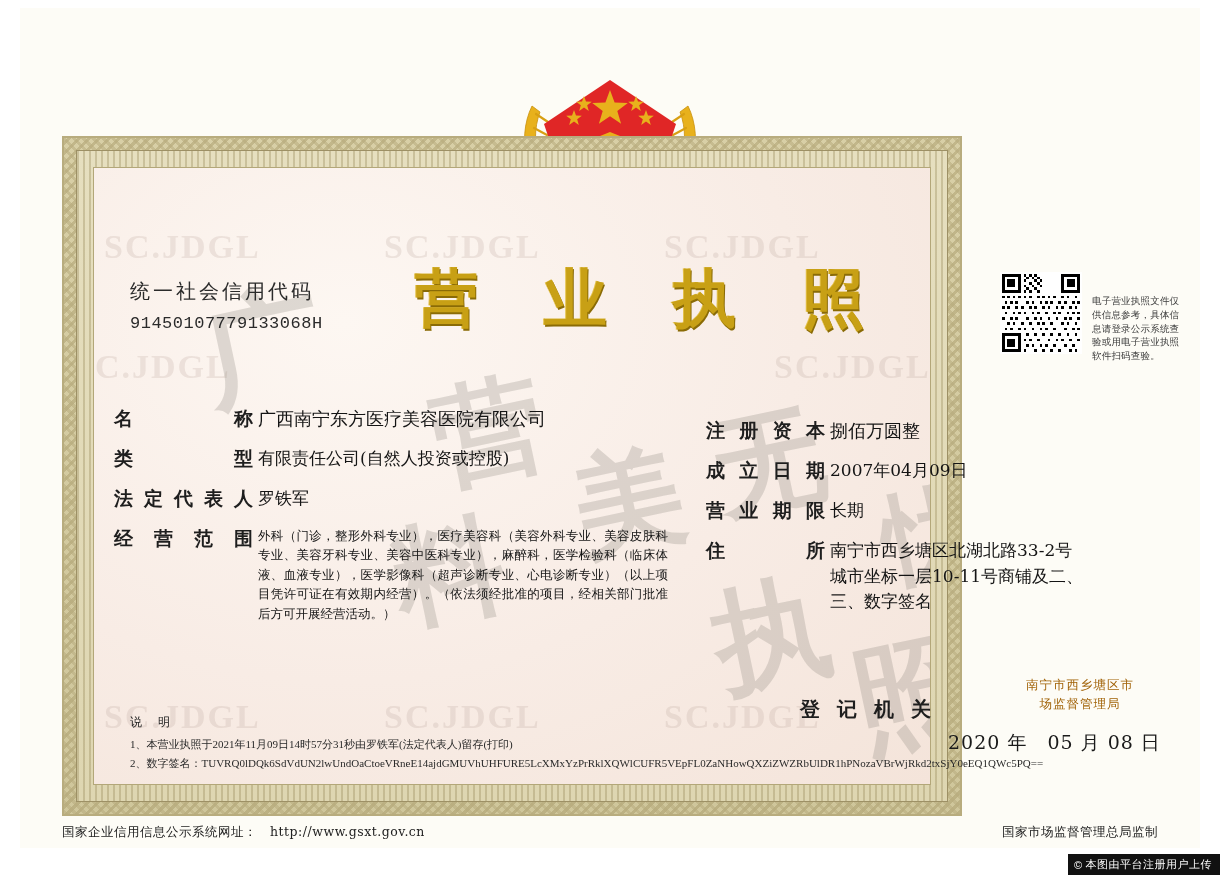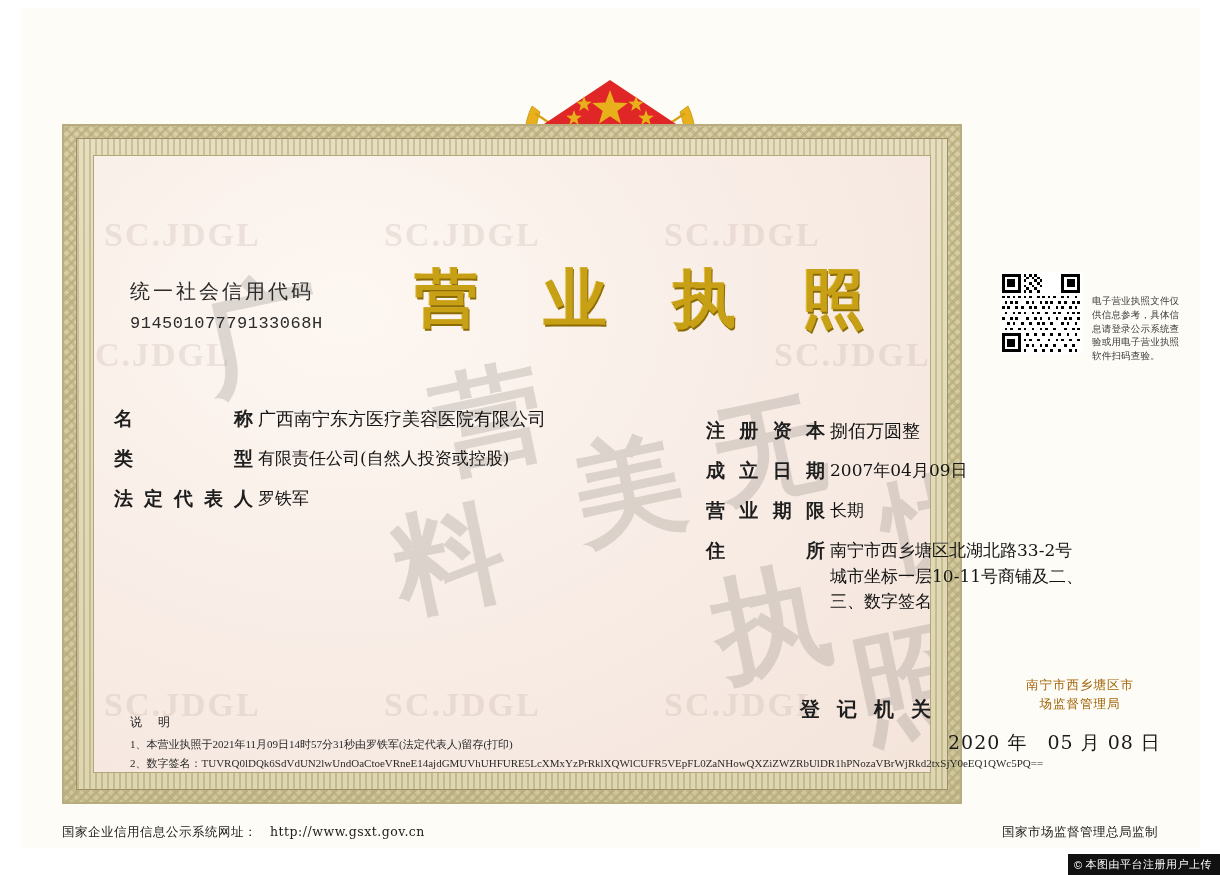--- a/index.html
+++ b/index.html
@@ -24,21 +24,21 @@
     height: 840px;
     background: #fdfcf6;
     box-sizing: border-box;
     overflow: hidden;
   }
 
   
   .frame-outer {
     position: absolute;
     left: 42px;
-    top: 116px;
+    top: 128px;
     width: 900px;
     height: 680px;
     border: 2px solid #b8ac7e;
     background:
       repeating-linear-gradient(45deg, rgba(184,172,126,0.55) 0 3px, rgba(255,255,255,0.0) 3px 7px),
       repeating-linear-gradient(-45deg, rgba(160,146,96,0.40) 0 3px, rgba(255,255,255,0.0) 3px 7px),
       linear-gradient(#d8cfa6, #cfc69b);
     box-sizing: border-box;
   }
   .frame-mid {
@@ -549,20 +549,24 @@
       <span class="f-value big">广西南宁东方医疗美容医院有限公司</span>
     </div>
     <div class="field-row">
       <span class="f-label w6">类　　　型</span>
       <span class="f-value">有限责任公司(自然人投资或控股)</span>
     </div>
     <div class="field-row">
       <span class="f-label w6">法定代表人</span>
       <span class="f-value">罗铁军</span>
     </div>
+    <div class="field-row">
+      <span class="f-label w6">经 营 范 围</span>
+      <span class="f-value scope">外科（门诊，整形外科专业），医疗美容科（美容外科专业、美容皮肤科专业、美容牙科专业、美容中医科专业），麻醉科，医学检验科（临床体液、血液专业），医学影像科（超声诊断专业、心电诊断专业）（以上项目凭许可证在有效期内经营）。（依法须经批准的项目，经相关部门批准后方可开展经营活动。）</span>
+    </div>
   </div>
 
   <div class="fields-right">
     <div class="field-row">
       <span class="f-label w5">注 册 资 本</span>
       <span class="f-value big">捌佰万圆整</span>
     </div>
     <div class="field-row">
       <span class="f-label w5">成 立 日 期</span>
       <span class="f-value">2007年04月09日</span>

